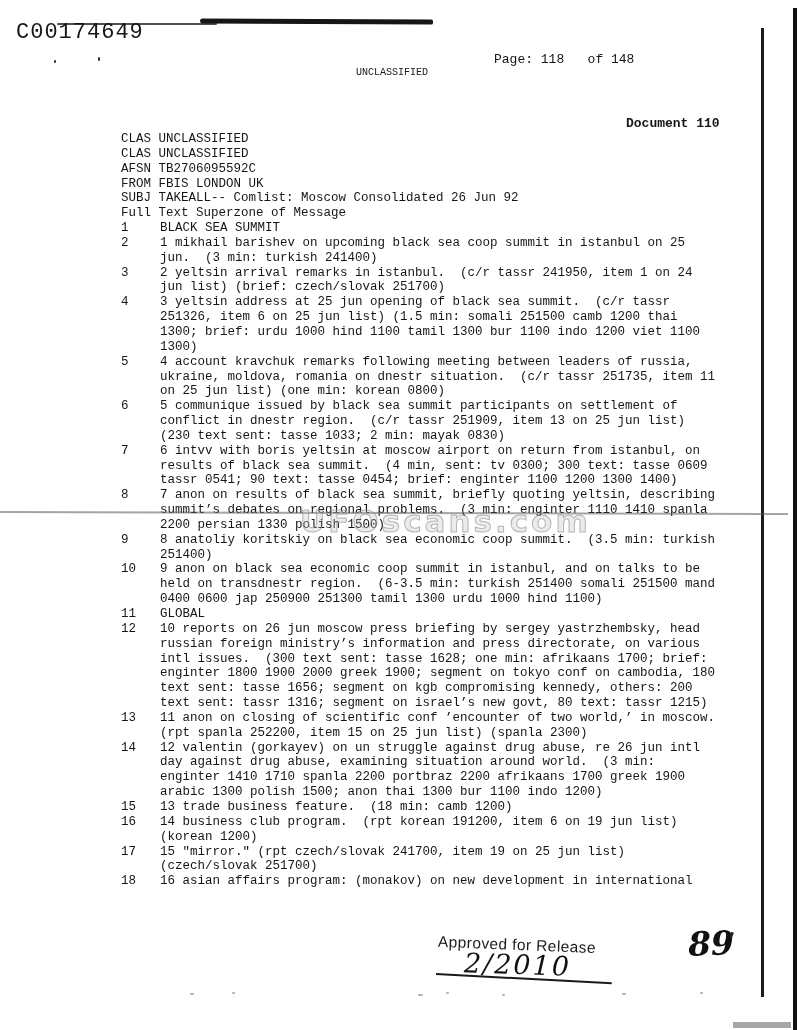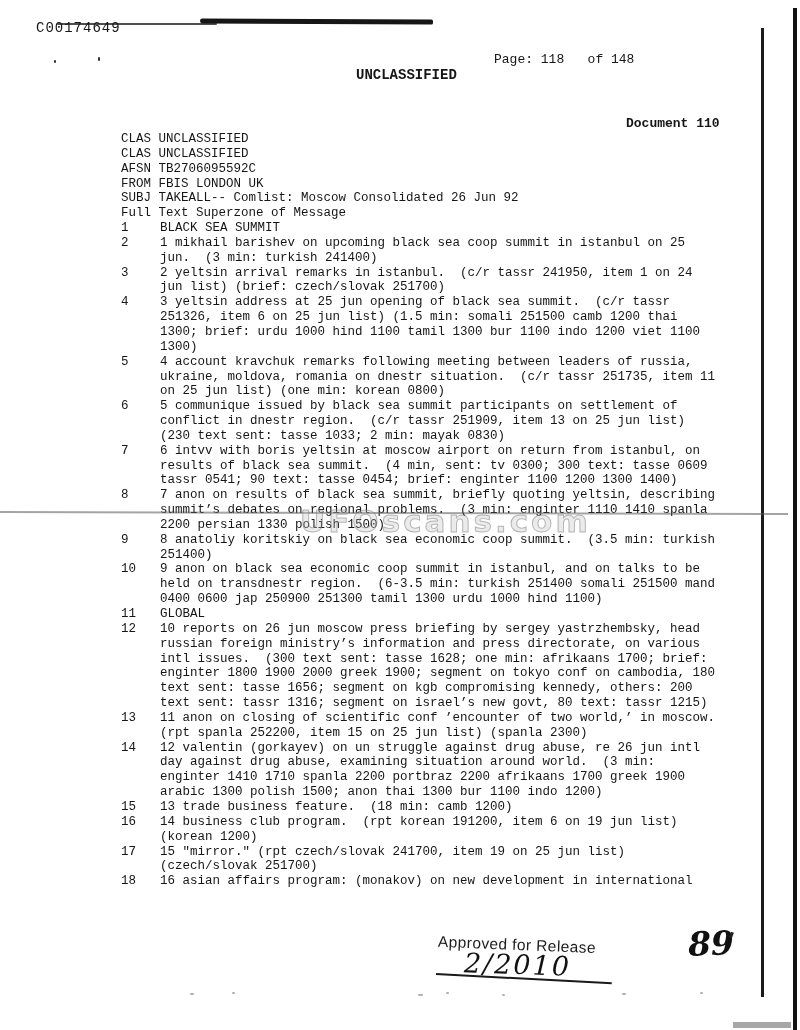--- a/index.html
+++ b/index.html
@@ -9,23 +9,23 @@
     color:#161616;
   }
   .mono{font-family:"Liberation Mono","DejaVu Sans Mono",monospace;white-space:pre;}
   .abs{position:absolute;}
 
   
   .scan-line-top-thin{left:57px;top:23px;width:160px;height:2px;background:rgba(20,20,20,.75);border-radius:2px;}
   .scan-line-top-thick{left:200px;top:19px;width:233px;height:5px;background:#161616;border-radius:3px 2px 2px 3px;transform:rotate(.3deg);}
   .speck{background:#333;border-radius:1px;}
 
-  .control-number{left:36px;top:20px;font-size:14px;font-weight:400;letter-spacing:1px;white-space:pre;}
+  .control-number{left:16px;top:20px;font-size:22px;font-weight:400;letter-spacing:1px;white-space:pre;}
   .page-label{left:494px;top:52px;font-size:13px;font-weight:400;white-space:pre;}
-  .classification{left:356px;top:67px;font-size:14px;font-weight:700;white-space:pre;}
+  .classification{left:356px;top:67px;font-size:10px;font-weight:400;white-space:pre;}
   .document-label{left:626px;top:116px;font-size:13px;font-weight:700;white-space:pre;}
 
   
   .doc-body{
     left:121px;top:132px;width:640px;
     font-size:12.5px;font-weight:400;line-height:14.85px;white-space:pre;
   }
   .doc-body .line{height:14.85px;}
   .pnum{display:inline-block;width:39px;}
   .cont{padding-left:39px;}

